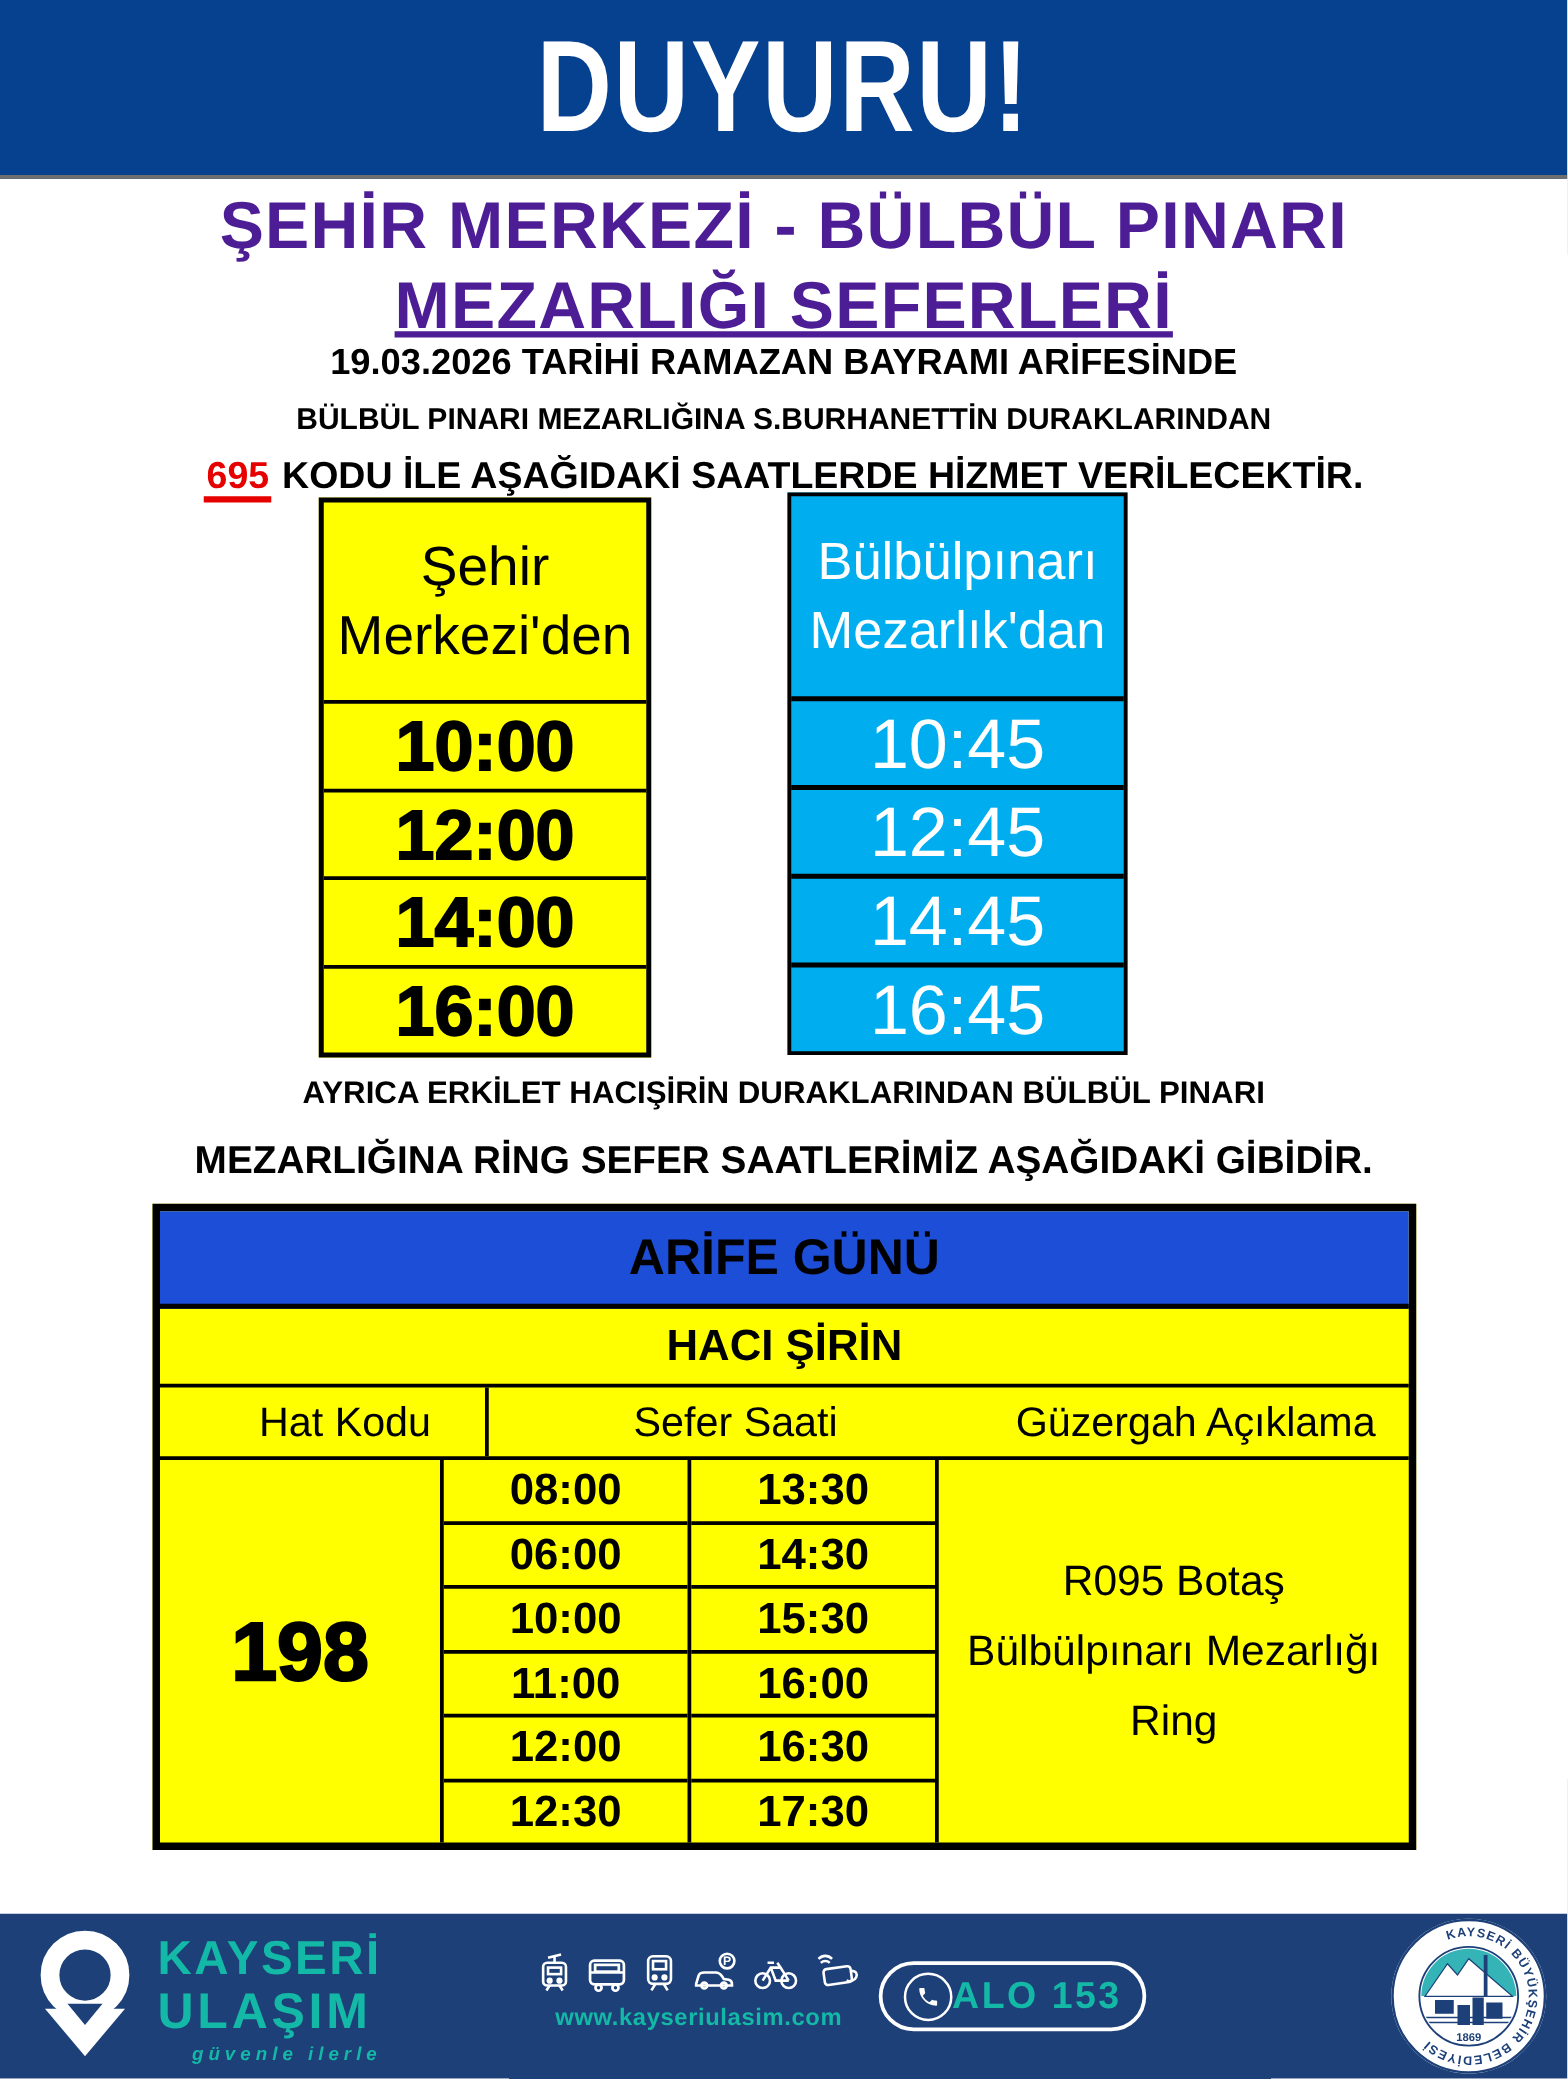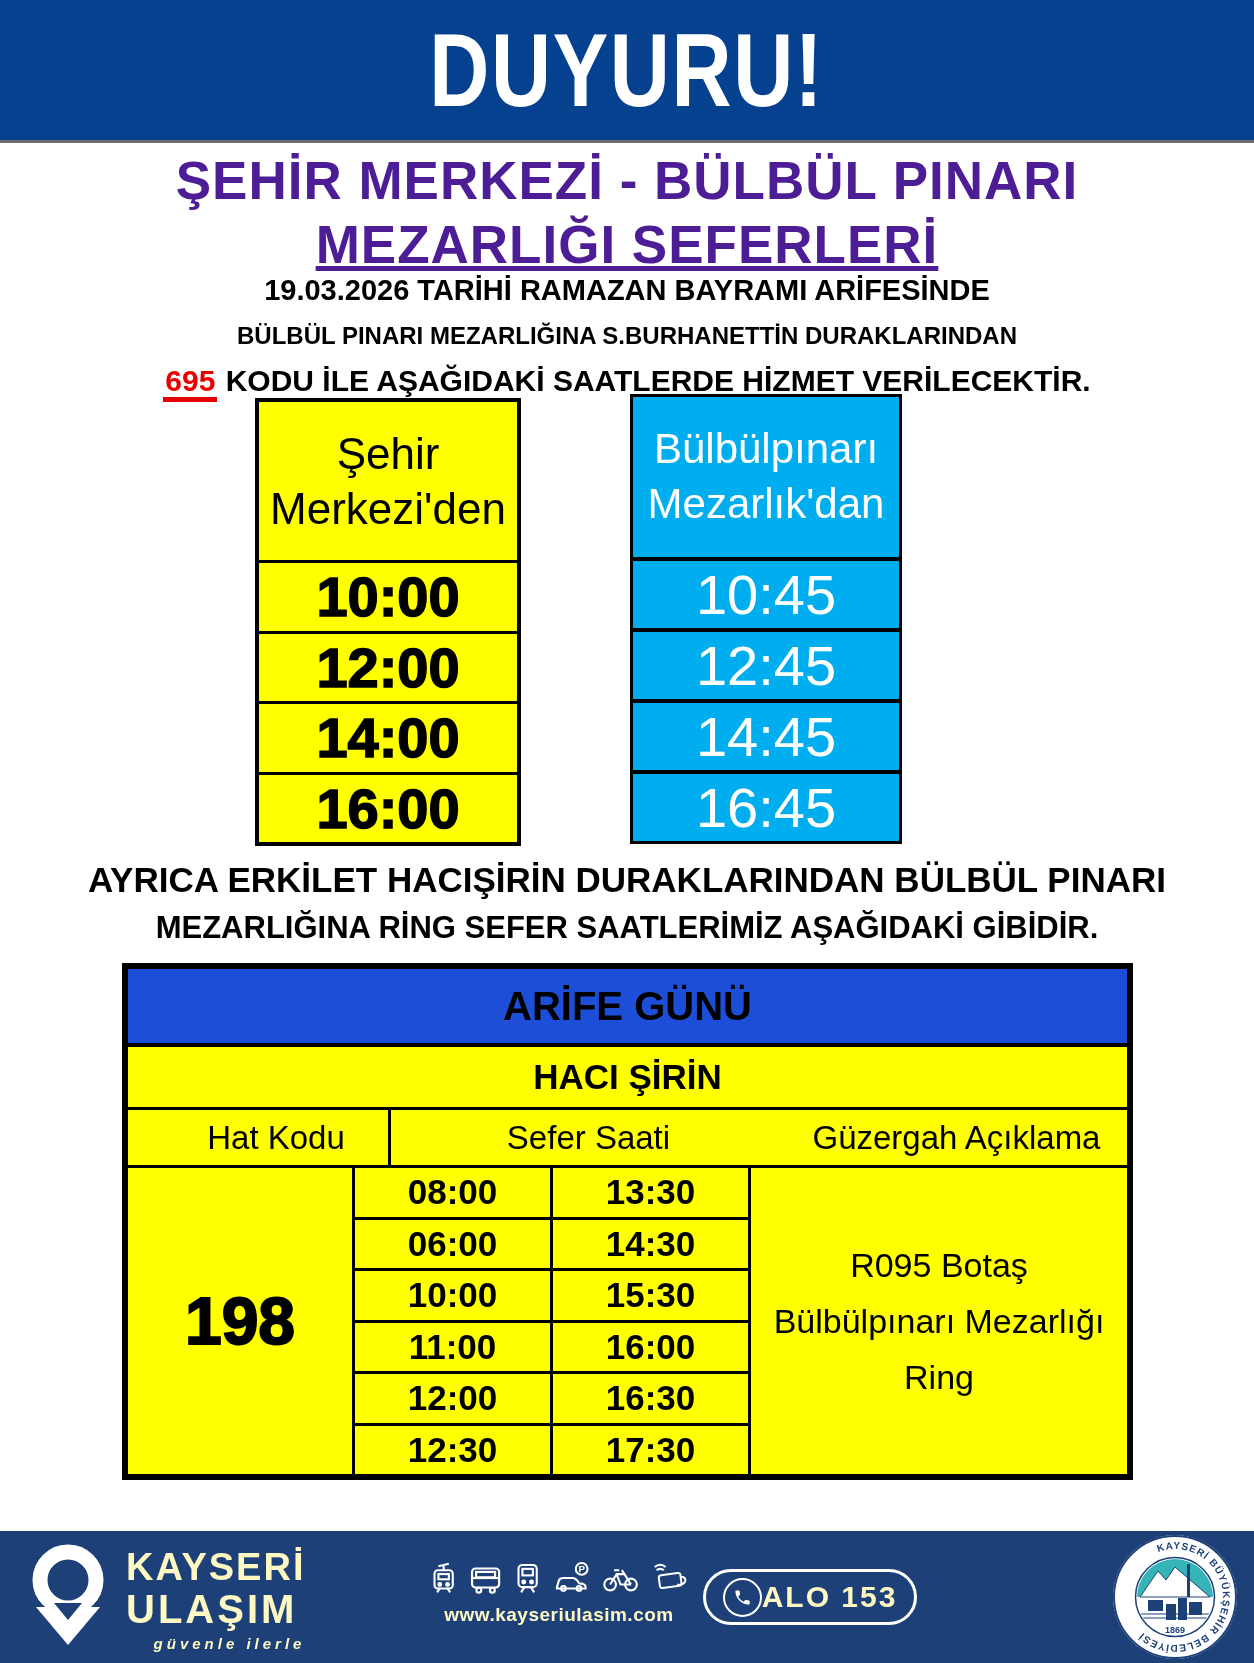--- a/index.html
+++ b/index.html
@@ -28,21 +28,21 @@
               font-size:44px;color:#000;line-height:1.25;}
   .dep-row{flex:1;border-top:3px solid #000;display:flex;align-items:center;justify-content:center;
            font-size:56px;font-weight:700;color:#000;-webkit-text-stroke:1.5px #000;}
   .ret-table{position:absolute;left:630px;top:394px;width:272px;height:450px;background:#00aeef;
              border:3px solid #000;box-sizing:border-box;display:flex;flex-direction:column;}
   .ret-header{height:160px;display:flex;flex-direction:column;align-items:center;justify-content:center;
               font-size:42px;color:#fff;line-height:1.3;}
   .ret-row{flex:1;border-top:4px solid #000;display:flex;align-items:center;justify-content:center;
            font-size:56px;color:#fff;font-weight:400;}
 
-  .ringnote{top:862px;font-size:35px;line-height:1.0;}
+  .ringnote{top:862px;font-size:25px;line-height:1.0;}
   .ringnote2{top:910px;font-size:31px;}
 
   
   .ring-table{position:absolute;left:122px;top:963px;width:1011px;height:517px;background:#ffff00;
               border:6px solid #000;box-sizing:border-box;display:flex;flex-direction:column;color:#000;}
   .rt-day{height:74px;background:#1d4ed8;border-bottom:4px solid #000;display:flex;align-items:center;
           justify-content:center;font-size:40px;font-weight:700;}
   .rt-stop{height:60px;border-bottom:3px solid #000;display:flex;align-items:center;justify-content:center;
            font-size:35px;font-weight:700;}
   .rt-heads{height:55px;border-bottom:3px solid #000;display:flex;font-size:33px;padding-left:36px;}
@@ -52,21 +52,21 @@
   .rt-body{flex:1;display:flex;}
   .rt-code{width:224px;border-right:3px solid #000;display:flex;align-items:center;justify-content:center;
            font-size:66px;font-weight:700;-webkit-text-stroke:2px #000;}
   .rt-timecol{width:195px;border-right:3px solid #000;display:flex;flex-direction:column;}
   .rt-cell{flex:1;display:flex;align-items:center;justify-content:center;font-size:35px;font-weight:700;}
   .rt-timecol .rt-cell:not(:last-child){border-bottom:3px solid #000;}
   .rt-route{flex:1;display:flex;flex-direction:column;align-items:center;justify-content:center;
             font-size:34px;line-height:1.65;}
 
   
-  .footer{position:absolute;left:0;top:1531px;width:100%;height:132px;background:#1d4078;color:#fef9c3;}
+  .footer{position:absolute;left:0;top:1531px;width:100%;height:132px;background:#1d4078;color:#14b8a6;}
   .pin-logo{position:absolute;left:27px;top:12px;}
   .brand{position:absolute;left:126px;top:17px;line-height:1;}
   .brand-l1{font-size:38px;font-weight:800;letter-spacing:2px;}
   .brand-l2{font-size:40px;font-weight:800;letter-spacing:3px;margin-top:3px;}
   .brand-tag{font-size:15px;font-style:italic;font-weight:700;letter-spacing:4px;text-align:right;margin-top:7px;}
   .transit{position:absolute;left:428px;top:26px;width:262px;text-align:center;}
   .transit-icons{display:flex;justify-content:center;align-items:flex-end;gap:9px;height:40px;}
   .transit-url{font-size:19px;font-weight:700;letter-spacing:.5px;margin-top:7px;white-space:nowrap;}
   .alo-pill{position:absolute;left:703px;top:38px;width:214px;height:56px;border:3px solid #fff;
             border-radius:32px;box-sizing:border-box;display:flex;align-items:center;justify-content:center;}

